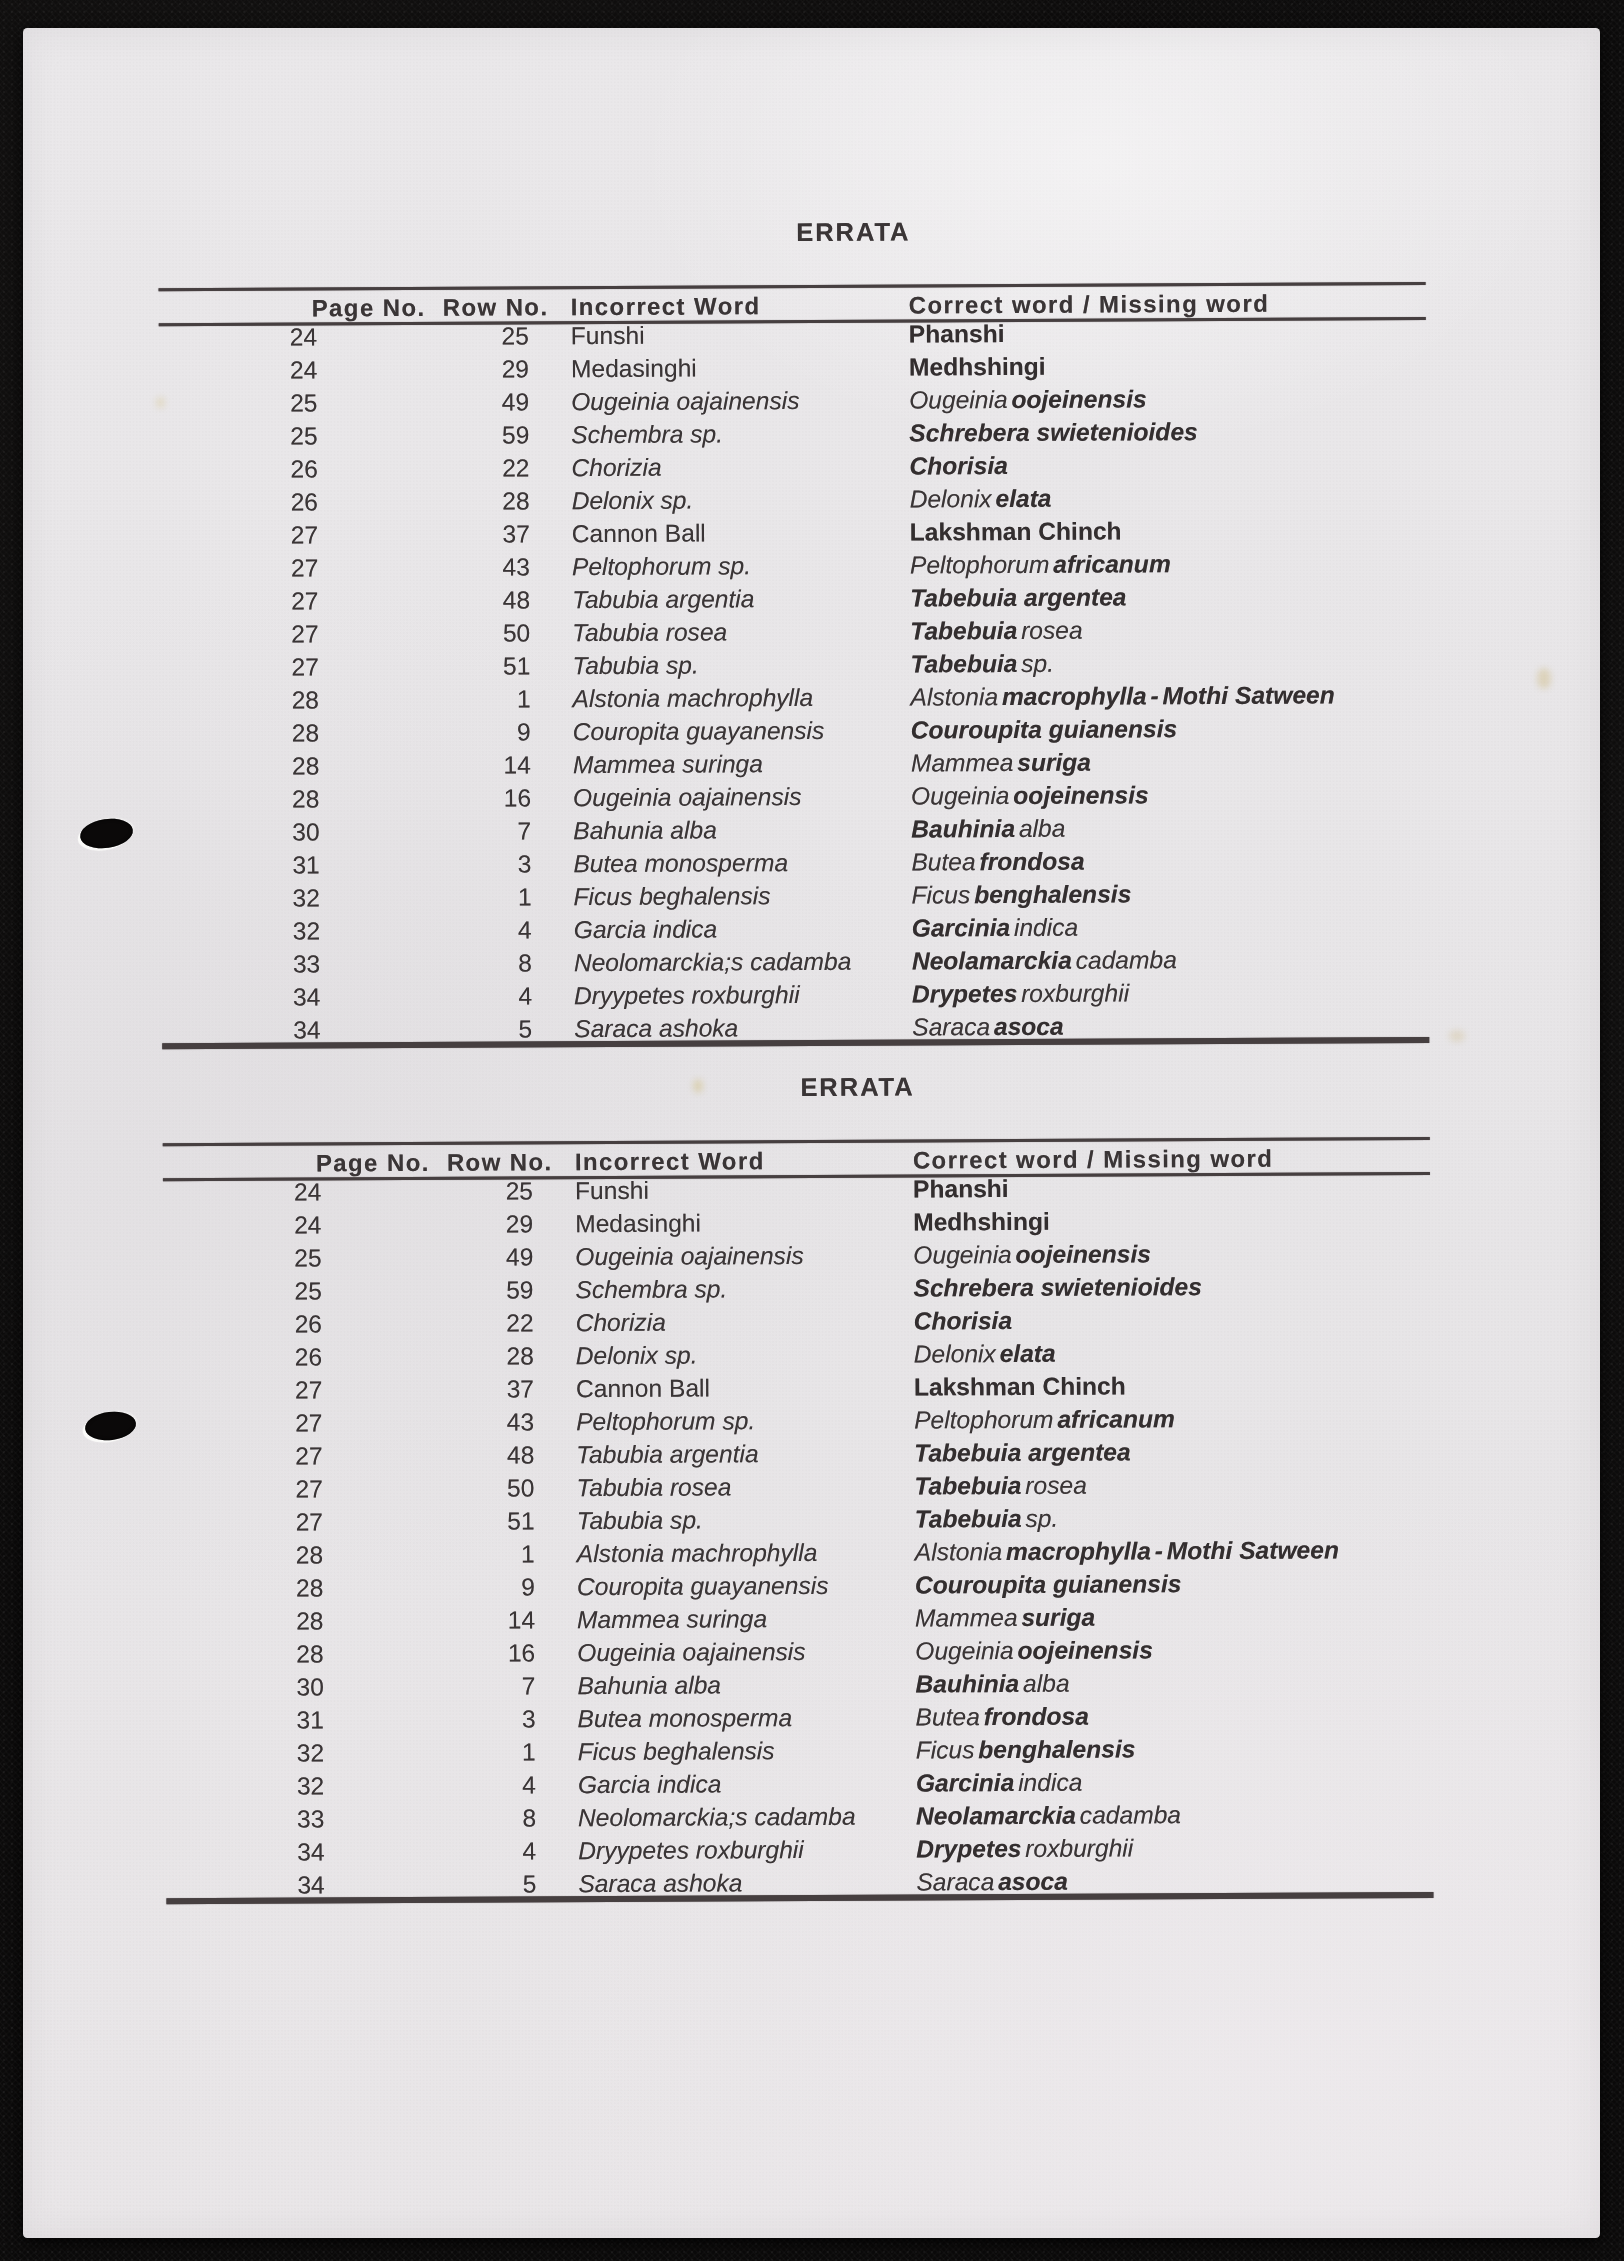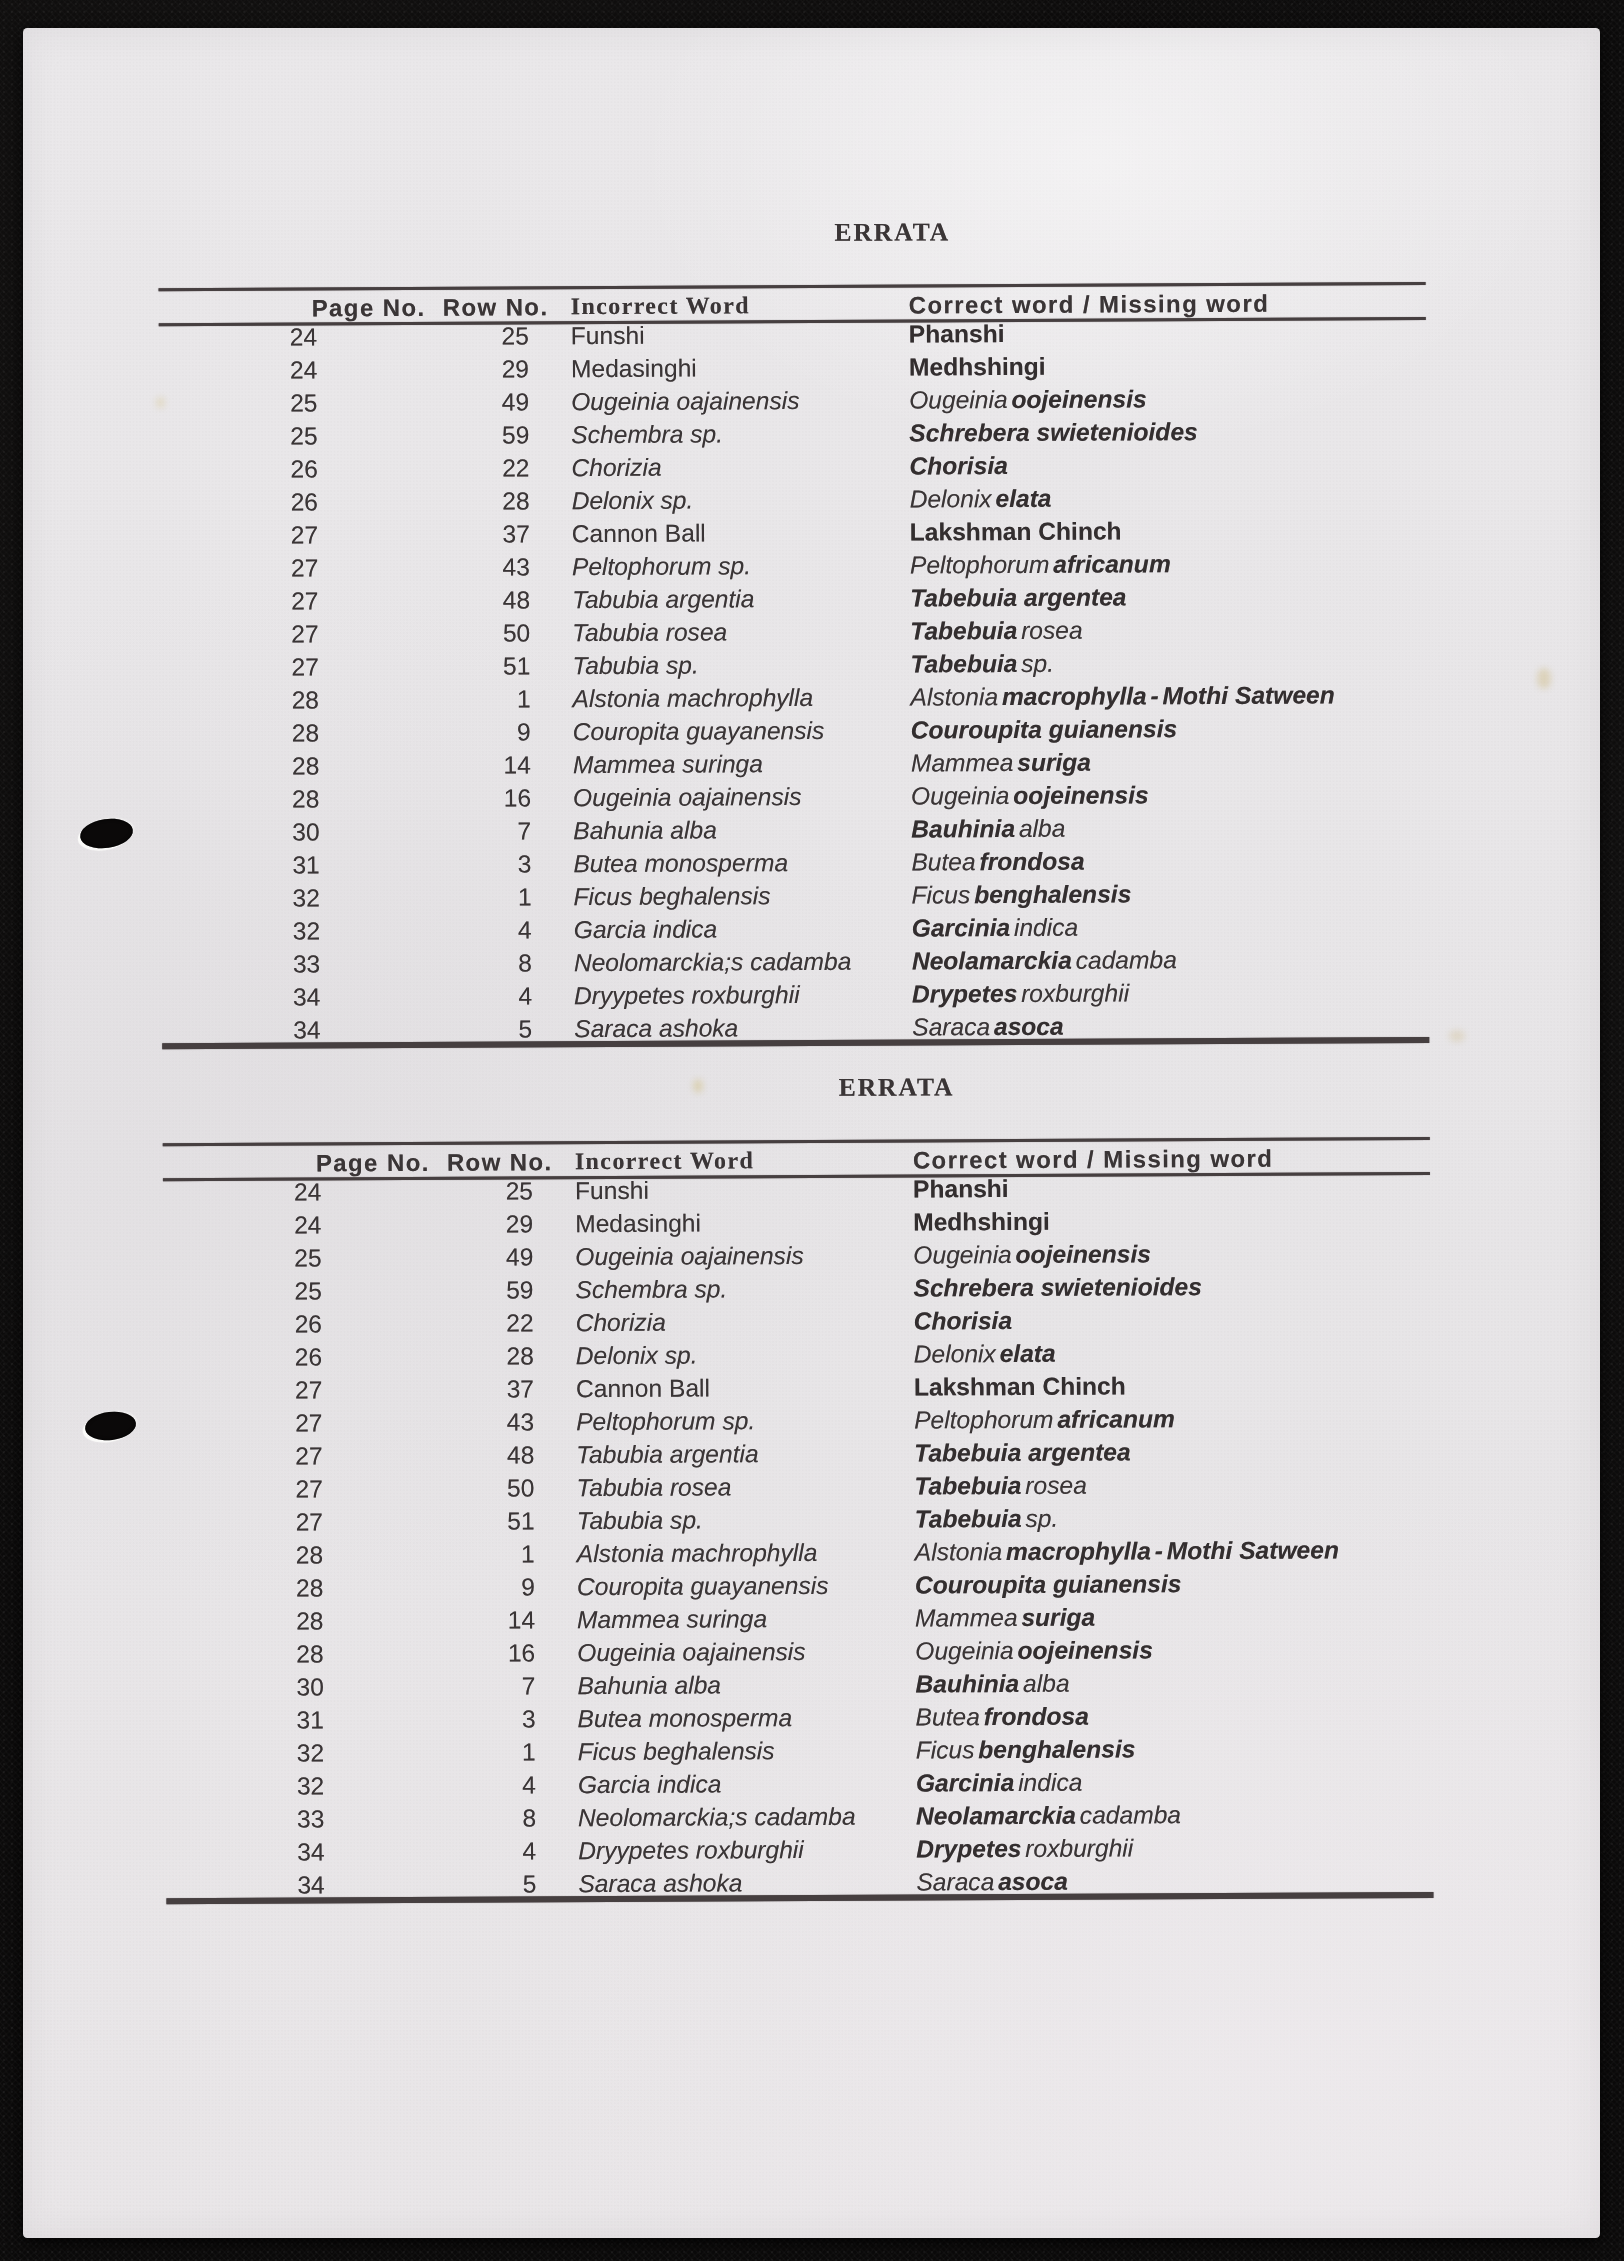--- a/index.html
+++ b/index.html
@@ -26,35 +26,35 @@
       linear-gradient(180deg, #eae8ea 0%, #e7e5e7 55%, #e9e6e8 100%);
     background-size:auto,auto,auto,3.3px 3.3px,auto;
     border-radius:4.3px;
     box-shadow:0 3.8px 16px rgba(0,0,0,.85), inset 0 0 33px rgba(178,172,176,.22);
   }
   .content { position:absolute; left:0; top:0; width:1577px; height:2210px;
     transform:rotate(-0.28deg); transform-origin:782px 142px; color:#3a3536; }
   .section { position:absolute; left:0; width:1577px; height:1023px; }
   #sec1 { top:0; } #sec2 { top:855px; }
 
-  .errata-title { position:absolute; top:191px; left:869px; transform:translateX(-50%);
+  .errata-title { position:absolute; top:191px; left:830px; transform:translateX(-50%);
     height:27.5px; line-height:27.5px; font-size:25.6px; font-weight:700; letter-spacing:1.9px;
-    white-space:nowrap; text-shadow:0 0 0.5px rgba(58,52,53,.55);font-family:Liberation Serif, serif; }
+    white-space:nowrap; text-shadow:0 0 0.5px rgba(58,52,53,.55); }
 
   .rule { position:absolute; left:135px; width:1267px; background:#463f40;
     box-shadow:0 0 0.9px rgba(64,55,56,.8); }
   .rule-top { top:257px; height:3.3px; }
   .rule-mid { top:292px; height:3.3px; }
   .rule-bot { top:1012px; height:6.2px; }
 
   .thead { position:absolute; left:0; top:263px; width:1577px; height:29px;
     font-weight:700; font-size:24px; line-height:29px; letter-spacing:1.4px; white-space:nowrap;
     text-shadow:0 0 0.5px rgba(58,52,53,.5); }
   .hcell { position:absolute; top:0; }
-  .h-page { left:288px; } .h-row { left:419px; } .h-inc { left:547px;font-family:Liberation Serif, serif; } .h-cor { left:885px; }
+  .h-page { left:288px; } .h-row { left:419px; } .h-inc { left:547px; } .h-cor { left:885px; }
 
   .rows { position:absolute; left:0; top:290px; width:1577px; }
   .row { position:relative; height:33px; line-height:33px; font-size:24.6px; white-space:nowrap;
     text-shadow:0 0 0.5px rgba(58,52,53,.45); }
   .cell { position:absolute; top:0; height:33px; }
   .c-page { left:266px; width:118px; text-align:left; }
   .c-row  { left:387px; width:118px; text-align:right; }
   .c-inc  { left:547px; width:334px; }
   .c-cor  { left:885px; width:517px; }
   .seg.bd { font-weight:700; color:#332e2f; }

